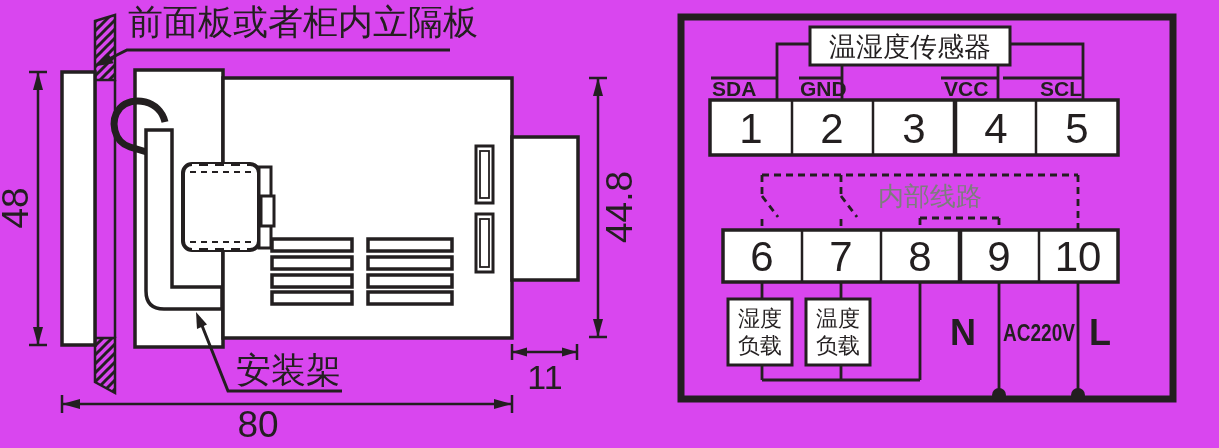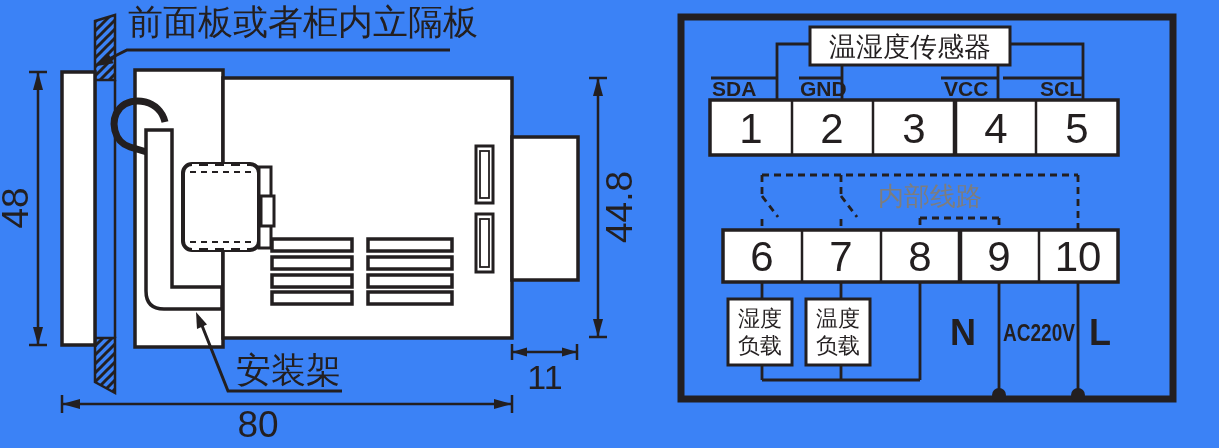--- a/index.html
+++ b/index.html
@@ -1,16 +1,16 @@
 <!DOCTYPE html>
 <html><head>
 <meta charset="utf-8">
 <style>
   html,body{margin:0;padding:0;background:#ffffff;}
-  .stage{position:relative;width:1219px;height:448px;background:#3b82f6;overflow:hidden;
+  .stage{position:relative;width:1219px;height:448px;background:#d946ef;overflow:hidden;
          font-family:"Liberation Sans","DejaVu Sans",sans-serif;}
   svg{display:block;}
   text{font-family:"Liberation Sans","DejaVu Sans",sans-serif;fill:#231f20;}
   .num{font-size:42px;}
   .pin{font-size:21px;font-weight:bold;}
   .cjk{font-size:26px;}
   .dim{font-size:37px;}
   .dim-s{font-size:34px;}
   .lbl-big{font-size:35px;}
   .gray{fill:#7d7d7d;}

